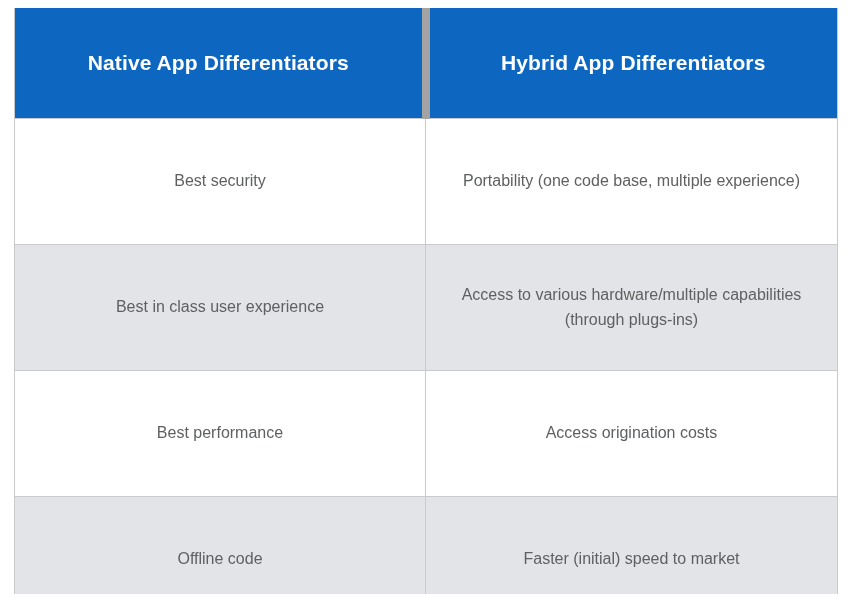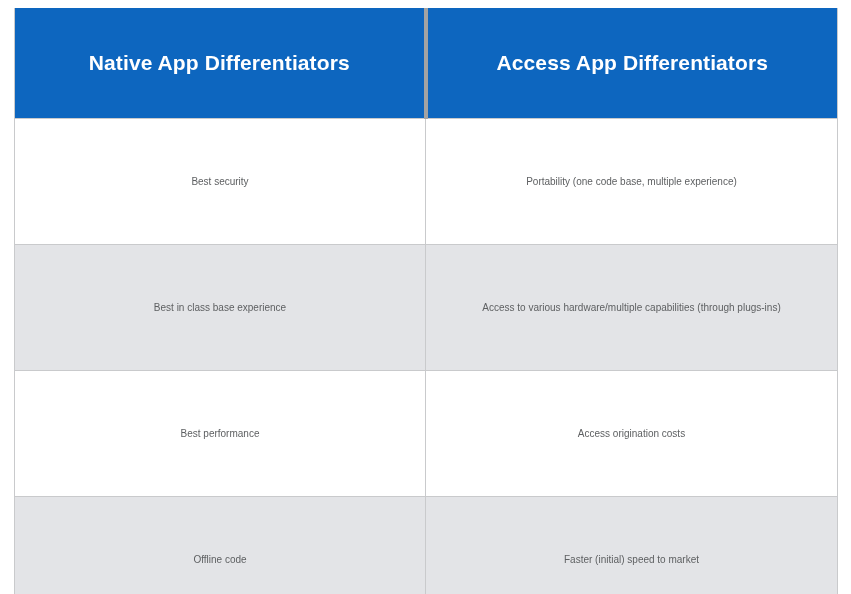--- a/index.html
+++ b/index.html
@@ -38,26 +38,26 @@
     font-size: 21px;
     font-weight: bold;
     letter-spacing: 0.1px;
     height: 110px;
     vertical-align: middle;
     text-align: center;
     padding: 0 14px;
     border: none;
   }
   thead tr.header-row th.header-cell-native {
-    border-right: 4px solid #a3a3a3;
+    border-right: 8px solid #a3a3a3;
   }
 
   
   tbody tr.data-row td {
-    font-size: 10px;
+    font-size: 16px;
     color: #5e6062;
     text-align: center;
     vertical-align: middle;
     height: 113px;
     padding: 6px 22px;
     line-height: 1.55;
     border-left: 1px solid #c9cacc;
     border-right: 1px solid #c9cacc;
     border-top: 1px solid #c9cacc;
     border-bottom: 1px solid #c9cacc;
@@ -81,35 +81,35 @@
 
 <div id="comparison-table-wrap">
   <table class="comparison-table">
     <colgroup>
       <col class="col-native">
       <col class="col-hybrid">
     </colgroup>
     <thead>
       <tr class="header-row">
         <th class="header-cell-native">Native App Differentiators</th>
-        <th class="header-cell-hybrid">Access App Differentiators</th>
+        <th class="header-cell-hybrid">Hybrid App Differentiators</th>
       </tr>
     </thead>
     <tbody>
       <tr class="data-row row-white">
         <td>
           <span class="cell-text">Best security</span>
         </td>
         <td>
           <span class="cell-text">Portability (one code base, multiple experience)</span>
         </td>
       </tr>
       <tr class="data-row row-shaded">
         <td>
-          <span class="cell-text">Best in class base experience</span>
+          <span class="cell-text">Best in class user experience</span>
         </td>
         <td>
           <span class="cell-text">Access to various hardware/multiple capabilities (through plugs-ins)</span>
         </td>
       </tr>
       <tr class="data-row row-white">
         <td>
           <span class="cell-text">Best performance</span>
         </td>
         <td>

